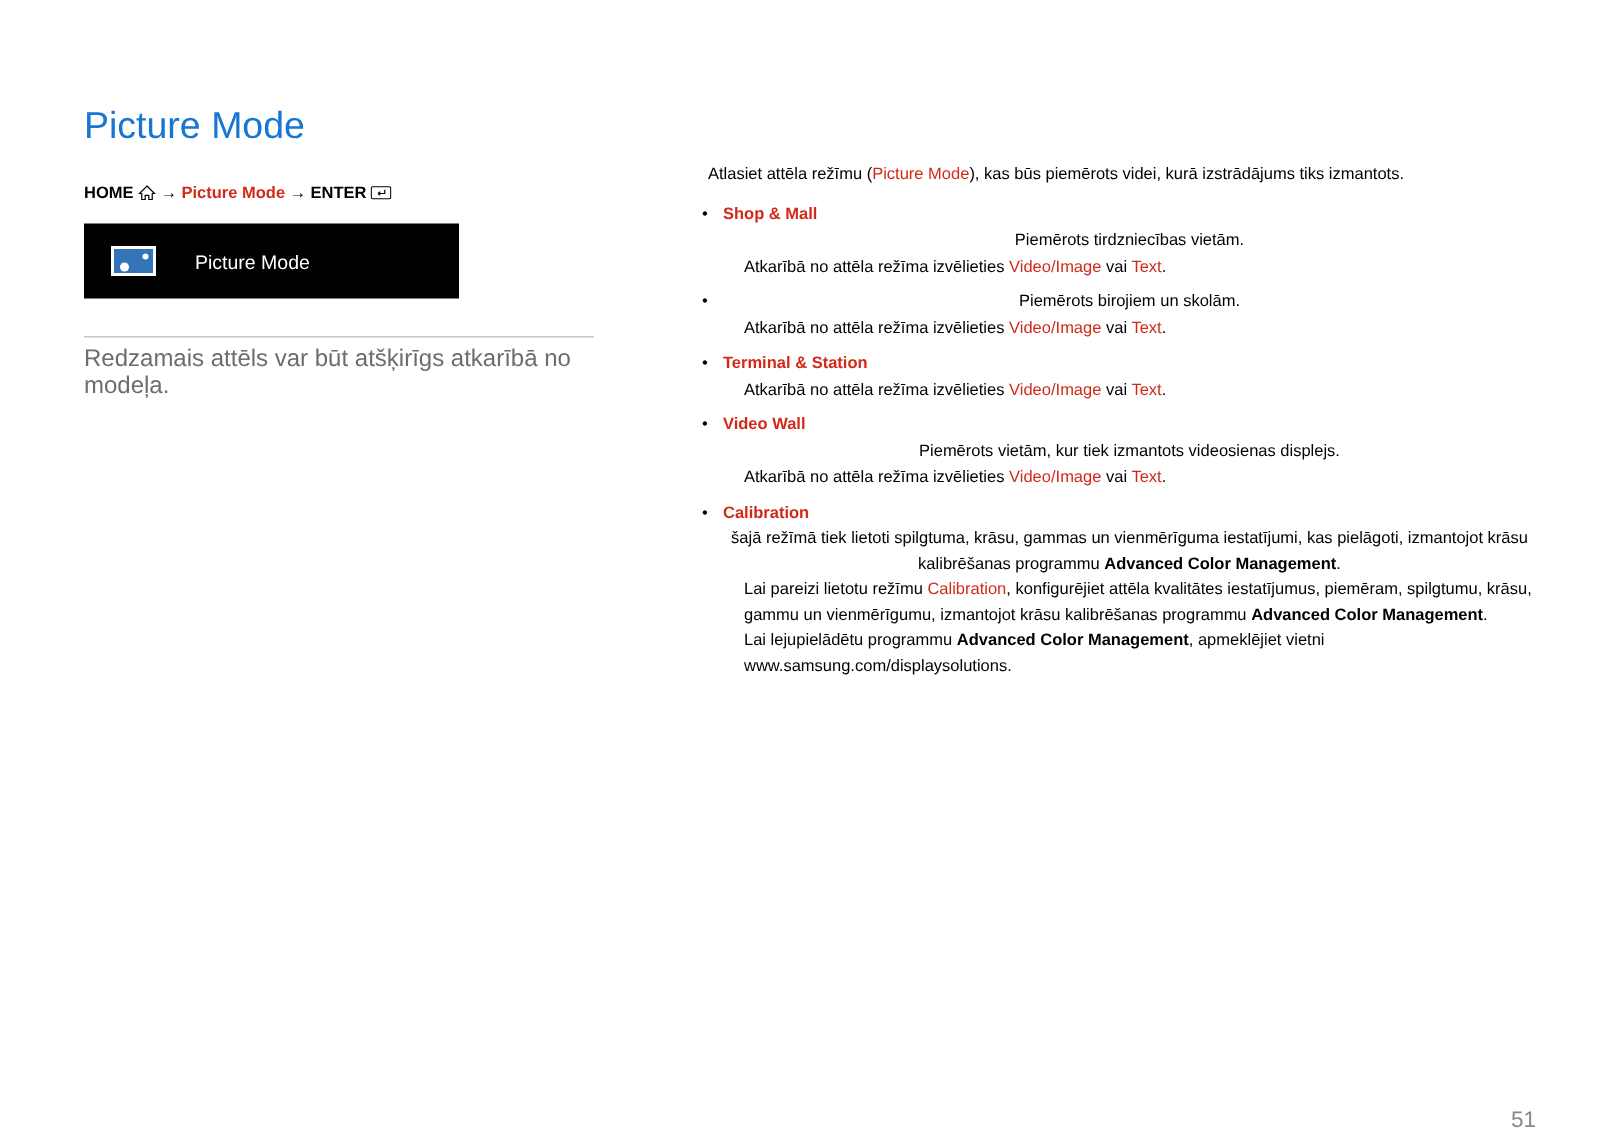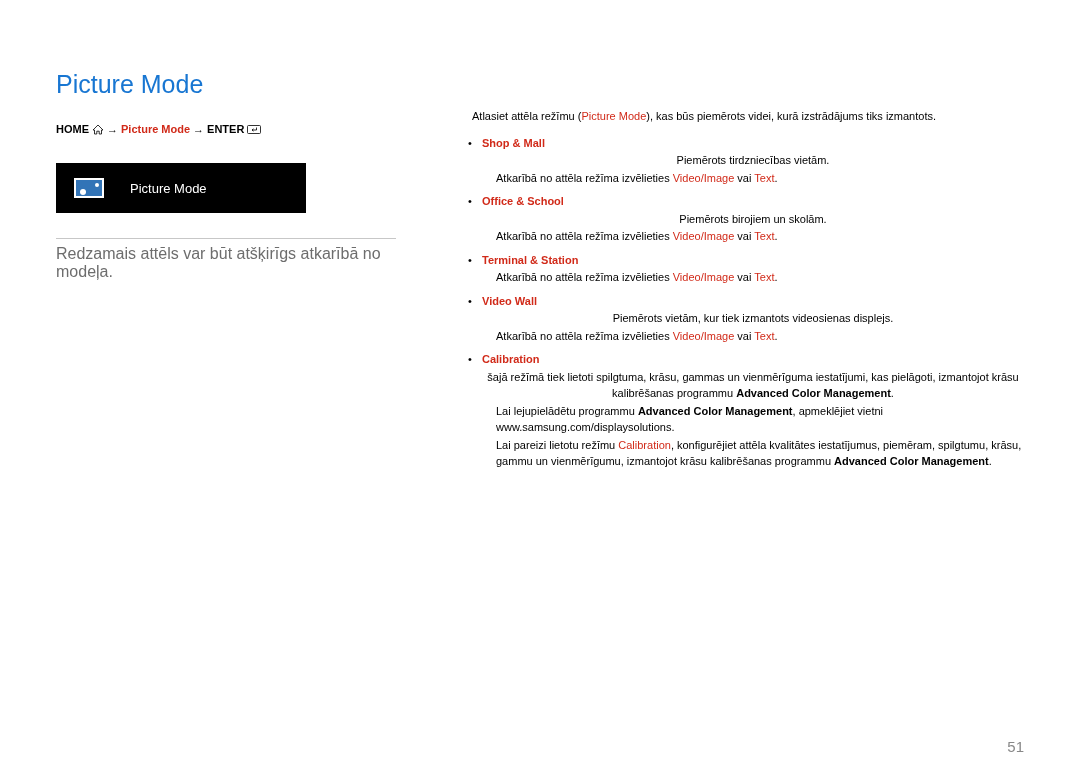--- a/index.html
+++ b/index.html
@@ -34,23 +34,23 @@
   .title {
     color: #1876d2;
     font-size: 25px;
     font-weight: 400;
     margin: 0 0 24px 0;
   }
   .breadcrumb {
     font-size: 11px;
     font-weight: bold;
     display: flex;
-    align-items: flex-end;
+    align-items: flex-start;
     gap: 3px;
-    margin-bottom: 28px;
+    margin-bottom: 14px;
   }
   .breadcrumb .accent { color: #d12a19; font-weight: bold; }
   .breadcrumb .arrow { font-weight: normal; font-size: 11px; }
   .home-icon {
     display: inline-block;
     width: 12px; height: 11px;
     position: relative;
     vertical-align: middle;
   }
   .home-icon svg { display:block; }
@@ -207,21 +207,20 @@
 
         <li>
           <span class="mode-name">Shop &amp; Mall</span>
           <span class="mode-desc">Piemērots tirdzniecības vietām.</span>
           <span class="sub-indent">
             <span>Atkarībā no attēla režīma izvēlieties </span><span class="accent">Video/Image</span><span> vai </span><span class="accent">Text</span><span>.</span>
           </span>
         </li>
 
         <li>
-          <span class="mode-name">Office &amp; School</span>
           <span class="mode-desc">Piemērots birojiem un skolām.</span>
           <span class="sub-indent">
             <span>Atkarībā no attēla režīma izvēlieties </span><span class="accent">Video/Image</span><span> vai </span><span class="accent">Text</span><span>.</span>
           </span>
         </li>
 
         <li>
           <span class="mode-name">Terminal &amp; Station</span>
           <span class="sub-indent">
             <span>Atkarībā no attēla režīma izvēlieties </span><span class="accent">Video/Image</span><span> vai </span><span class="accent">Text</span><span>.</span>
@@ -235,24 +234,24 @@
             <span>Atkarībā no attēla režīma izvēlieties </span><span class="accent">Video/Image</span><span> vai </span><span class="accent">Text</span><span>.</span>
           </span>
         </li>
 
         <li>
           <span class="mode-name">Calibration</span>
           <span class="mode-desc">
             <span>šajā režīmā tiek lietoti spilgtuma, krāsu, gammas un vienmērīguma iestatījumi, kas pielāgoti, izmantojot krāsu kalibrēšanas programmu </span><span class="bold">Advanced Color Management</span><span>.</span>
           </span>
           <span class="sub-indent">
+            <span>Lai pareizi lietotu režīmu </span><span class="accent">Calibration</span><span>, konfigurējiet attēla kvalitātes iestatījumus, piemēram, spilgtumu, krāsu, gammu un vienmērīgumu, izmantojot krāsu kalibrēšanas programmu </span><span class="bold">Advanced Color Management</span><span>.</span>
+          </span>
+          <span class="sub-indent">
             <span>Lai lejupielādētu programmu </span><span class="bold">Advanced Color Management</span><span>, apmeklējiet vietni www.samsung.com/displaysolutions.</span>
-          </span>
-          <span class="sub-indent">
-            <span>Lai pareizi lietotu režīmu </span><span class="accent">Calibration</span><span>, konfigurējiet attēla kvalitātes iestatījumus, piemēram, spilgtumu, krāsu, gammu un vienmērīgumu, izmantojot krāsu kalibrēšanas programmu </span><span class="bold">Advanced Color Management</span><span>.</span>
           </span>
         </li>
 
       </ul>
     </div>
 
   </div>
 
   <div class="page-number">51</div>
 </div>

